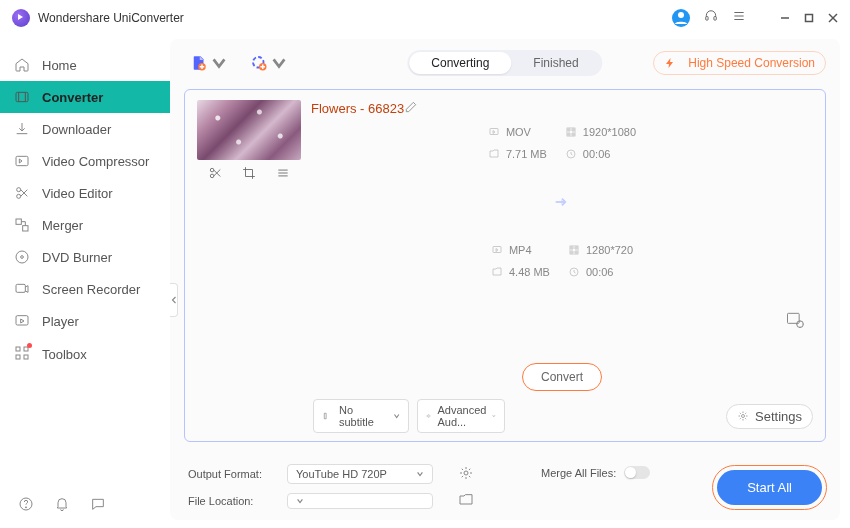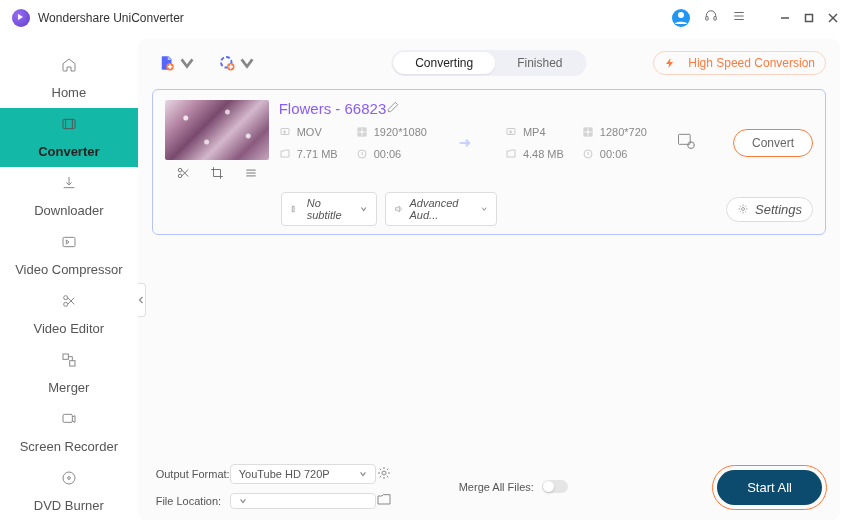--- a/index.html
+++ b/index.html
@@ -17,21 +17,21 @@
 .tb-icon { width:14px;height:14px;stroke:#555;fill:none;stroke-width:1.5; }
 .win-btn { width:10px;height:10px;display:flex;align-items:center;justify-content:center; }
 .win-btn svg{width:10px;height:10px;stroke:#555;fill:none;stroke-width:1.5;}
 
 
 .body { flex:1; display:flex; min-height:0; }
 
 
 .sidebar { width:170px; display:flex; flex-direction:column; justify-content:space-between; padding:14px 0 12px 0; position:relative; }
 .nav { display:flex; flex-direction:column; }
-.nav-item { display:flex; align-items:center; gap:12px; padding:8px 14px; font-size:13px; color:#555; cursor:pointer;flex-direction:column; }
+.nav-item { display:flex; align-items:center; gap:12px; padding:8px 14px; font-size:13px; color:#555; cursor:pointer; }
 .nav-item.active { background:#14b8a6; color:#222; font-weight:600; }
 .nav-icon { width:16px;height:16px;stroke:#888;fill:none;stroke-width:1.5; flex-shrink:0;}
 .nav-item.active .nav-icon { stroke:#555; }
 .tool-dot { position:relative; }
 .tool-dot::after { content:""; position:absolute; top:-2px; right:-2px; width:5px;height:5px;background:#ff4d4f;border-radius:50%; }
 .sidebar-bottom { display:flex; gap:20px; padding:0 18px; }
 .sb-icon { width:16px;height:16px;stroke:#888;fill:none;stroke-width:1.5;}
 .collapse { position:absolute; right:-8px; top:248px; width:8px;height:34px;background:#fff;border:1px solid #e0e0e0;border-left:none;border-radius:0 4px 4px 0;display:flex;align-items:center;justify-content:center;}
 .collapse svg{width:6px;height:8px;stroke:#888;fill:none;stroke-width:1.5;}
 
@@ -57,53 +57,53 @@
   position:relative; overflow:hidden;}
 .thumb::before{content:"";position:absolute;inset:0;background:
   radial-gradient(circle at 20% 30%, rgba(255,255,255,.8) 0 2px, transparent 3px),
   radial-gradient(circle at 60% 20%, rgba(255,255,255,.7) 0 2px, transparent 3px),
   radial-gradient(circle at 80% 60%, rgba(255,255,255,.75) 0 2px, transparent 3px),
   radial-gradient(circle at 40% 70%, rgba(255,255,255,.7) 0 2px, transparent 3px);}
 .thumb-actions { display:flex; gap:20px;}
 .thumb-actions svg{width:14px;height:14px;stroke:#666;fill:none;stroke-width:1.5;}
 
 .info-col { flex:1; display:flex; flex-direction:column; gap:6px; }
-.file-row1 { display:flex; align-items:center; font-size:15px; color:#8b5cf6;}
+.file-row1 { display:flex; align-items:center; font-size:13px; color:#c2410c;}
 .file-row1 svg{width:14px;height:14px;stroke:#888;fill:none;stroke-width:1.5;}
-.meta-grid { display:flex; align-items:center; gap:29px; }
+.meta-grid { display:flex; align-items:center; gap:29px;flex-direction:column; }
 .meta-block { display:grid; grid-template-columns:auto auto; grid-auto-rows:18px; column-gap:18px; row-gap:4px; font-size:11px; color:#888; }
 .meta-item { display:flex;align-items:center;gap:6px; white-space:nowrap;}
 .meta-item svg{width:12px;height:12px;stroke:#bbb;fill:none;stroke-width:1.5;}
 .arrow { width:20px;height:20px; }
 .arrow svg{width:20px;height:20px;fill:#d6dcff;}
 .outgear { margin-left:auto; margin-right:8px; }
 .outgear svg{width:20px;height:20px;stroke:#888;fill:none;stroke-width:1.2;}
 .convert-btn { border:1.5px solid #ff7a3d; color:#666; background:#fff; border-radius:16px; padding:6px 18px; font-size:12px; cursor:pointer;}
 
-.card-bottom { display:flex; align-items:center; gap:8px; margin-left:116px;font-style:italic;}
+.card-bottom { display:flex; align-items:center; gap:8px; margin-left:116px;}
 .select { display:flex;align-items:center;gap:6px;border:1px solid #ddd;border-radius:4px;padding:4px 8px;font-size:11px;color:#555;background:#fff;}
 .select svg.lead{width:12px;height:12px;stroke:#888;fill:none;stroke-width:1.5;}
 .select svg.tail{width:8px;height:8px;stroke:#888;fill:none;stroke-width:1.5;margin-left:auto;}
 .sel-sub{width:96px;}
-.sel-aud{width:112px;}
+.sel-aud{width:88px;}
 .settings-btn{margin-left:auto;display:flex;align-items:center;gap:6px;border:1px solid #ddd;border-radius:14px;padding:4px 10px;font-size:13px;color:#555;background:#fff;}
 .settings-btn svg{width:12px;height:12px;stroke:#888;fill:none;stroke-width:1.5;}
 
 
 .footer { margin-top:auto; display:flex; align-items:center; padding:8px 4px 0 4px; gap:12px; position:relative;}
 .foot-left { display:flex; flex-direction:column; gap:8px; font-size:11px; color:#555;}
-.foot-row { display:flex; align-items:center; gap:0;}
+.foot-row { display:flex; align-items:center; gap:25px;}
 .foot-row label{width:74px;}
 .foot-sel { display:flex;align-items:center;justify-content:space-between;border:1px solid #ddd;border-radius:4px;padding:3px 8px;width:146px;background:#fff;font-size:11px;}
 .foot-sel svg{width:8px;height:8px;stroke:#888;fill:none;stroke-width:1.5;}
 .foot-icon{width:16px;height:16px;stroke:#888;fill:none;stroke-width:1.5;}
-.merge { display:flex;align-items:center;gap:8px;font-size:11px;color:#555; margin-left:12px; align-self:flex-start; margin-top:16px;padding-left:43px;}
+.merge { display:flex;align-items:center;gap:8px;font-size:11px;color:#555; margin-left:12px; align-self:flex-start; margin-top:2px;padding-left:43px;}
 .toggle { width:26px;height:13px;background:#e5e5e5;border-radius:7px;position:relative;}
 .toggle::after{content:"";position:absolute;left:1px;top:1px;width:11px;height:11px;background:#fff;border-radius:50%;box-shadow:0 1px 2px rgba(0,0,0,.2);}
-.start-all { margin-left:auto; background:#0c4a6e;color:#fff;border:none;border-radius:20px;padding:10px 30px;font-size:13px;cursor:pointer; outline:1.5px solid #ff7a3d; outline-offset:4px;}
+.start-all { margin-left:auto; background:#3b82f6;color:#fff;border:none;border-radius:20px;padding:10px 30px;font-size:13px;cursor:pointer; outline:1.5px solid #ff7a3d; outline-offset:4px;}
 .start-wrap{margin-left:auto;}
 </style>
 </head>
 <body>
 
 <div class="app">
 
   <div class="titlebar">
     <div class="titlebar-left">
       <div class="logo"></div>
@@ -188,31 +188,31 @@
         <div class="nav-item">
             <svg class="nav-icon" viewBox="0 0 24 24">
               <rect x="3" y="3" width="8" height="8"></rect>
               <rect x="13" y="13" width="8" height="8"></rect>
               <path d="M11 7h6v6"></path>
             </svg>
             <span>Merger</span>
           </div>
         <div class="nav-item">
             <svg class="nav-icon" viewBox="0 0 24 24">
+              <circle cx="12" cy="12" r="9"></circle>
+              <circle cx="12" cy="12" r="2"></circle>
+            </svg>
+            <span>DVD Burner</span>
+          </div>
+        <div class="nav-item">
+            <svg class="nav-icon" viewBox="0 0 24 24">
               <rect x="3" y="5" width="14" height="12" rx="2"></rect>
               <path d="M17 9l4-2v10l-4-2"></path>
             </svg>
             <span>Screen Recorder</span>
-          </div>
-        <div class="nav-item">
-            <svg class="nav-icon" viewBox="0 0 24 24">
-              <circle cx="12" cy="12" r="9"></circle>
-              <circle cx="12" cy="12" r="2"></circle>
-            </svg>
-            <span>DVD Burner</span>
           </div>
         <div class="nav-item">
             <svg class="nav-icon" viewBox="0 0 24 24">
               <rect x="3" y="4" width="18" height="14" rx="2"></rect>
               <path d="M10 9l5 3-5 3z"></path>
             </svg>
             <span>Player</span>
           </div>
         <div class="nav-item">
             <span class="tool-dot"><svg class="nav-icon" viewBox="0 0 24 24">

